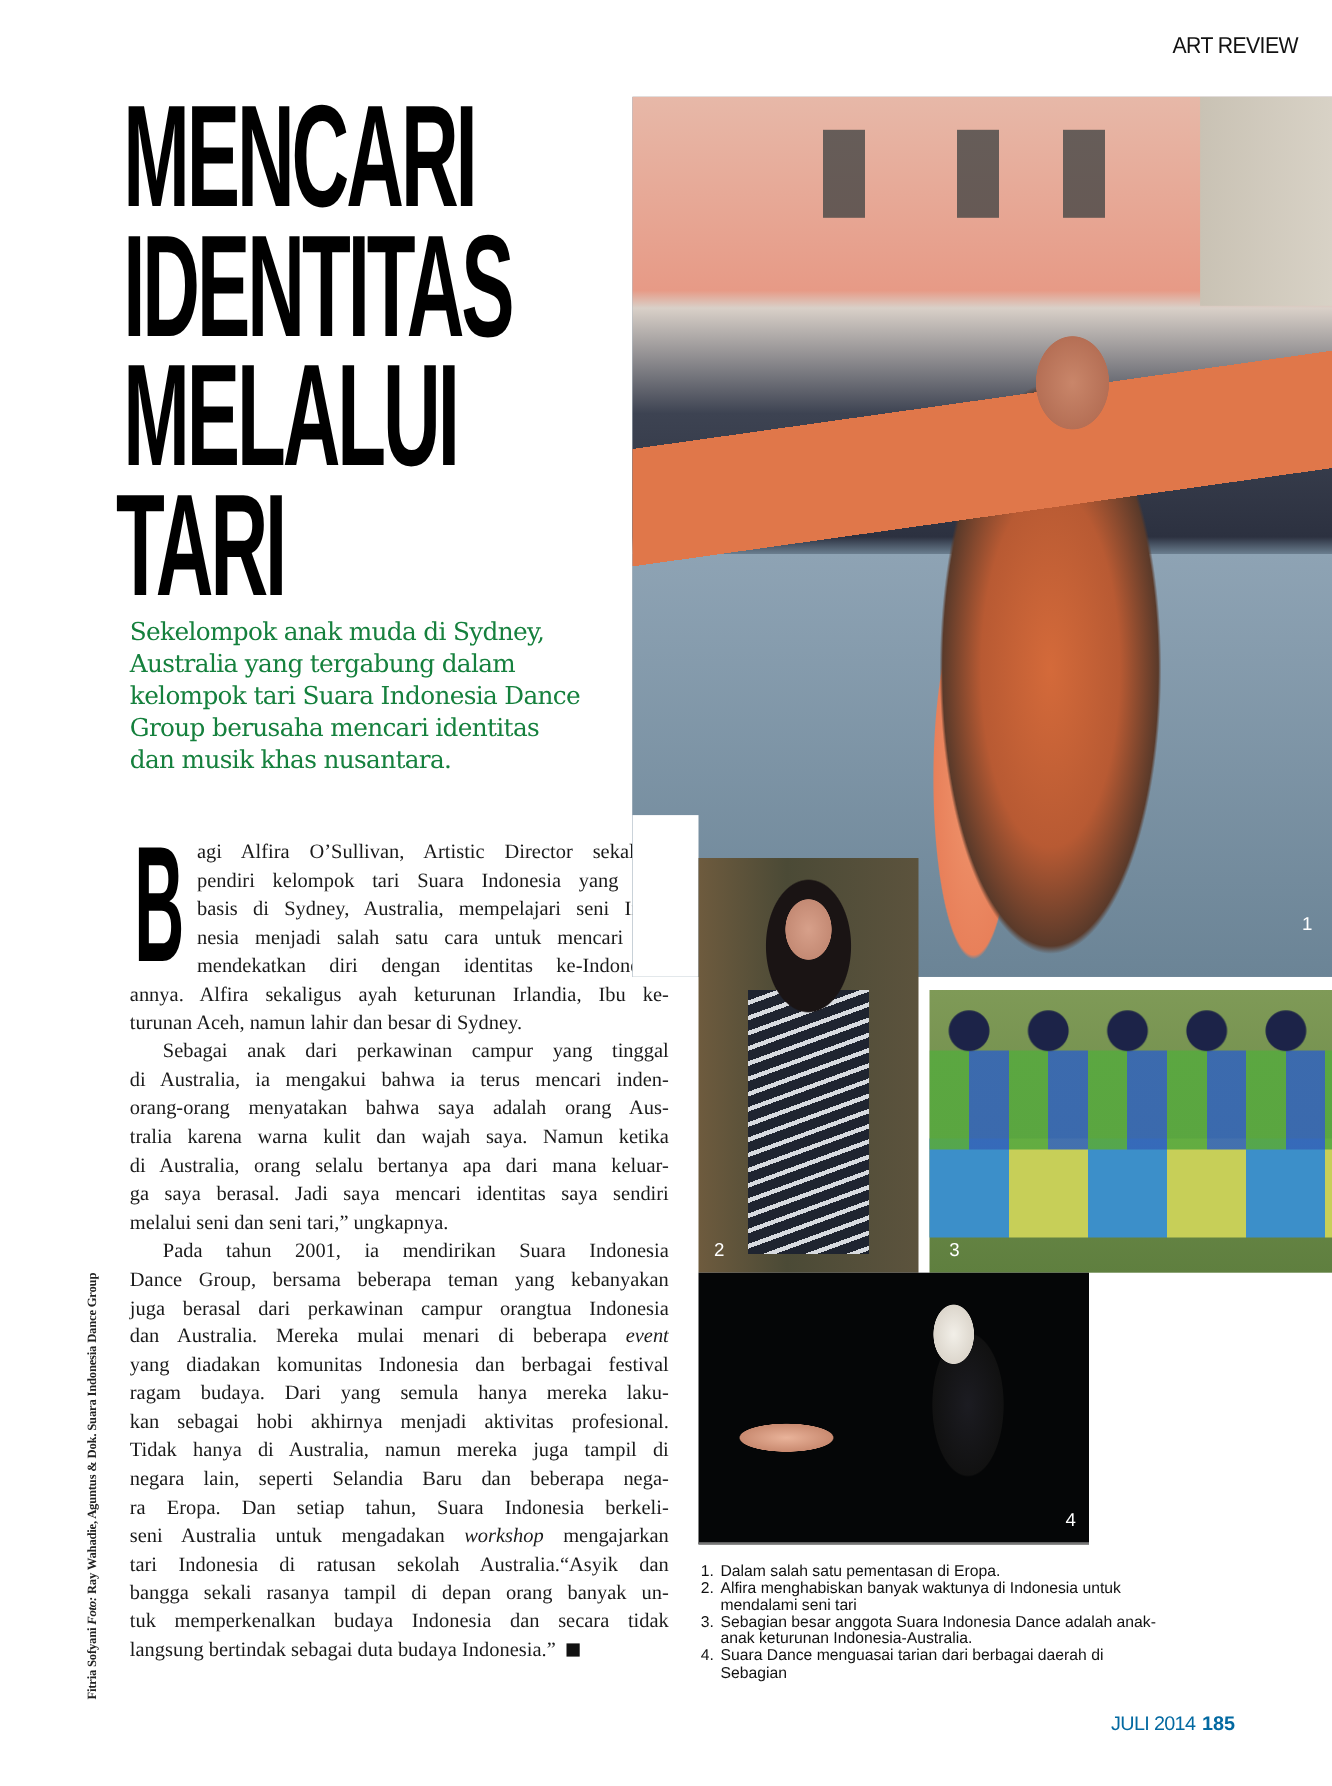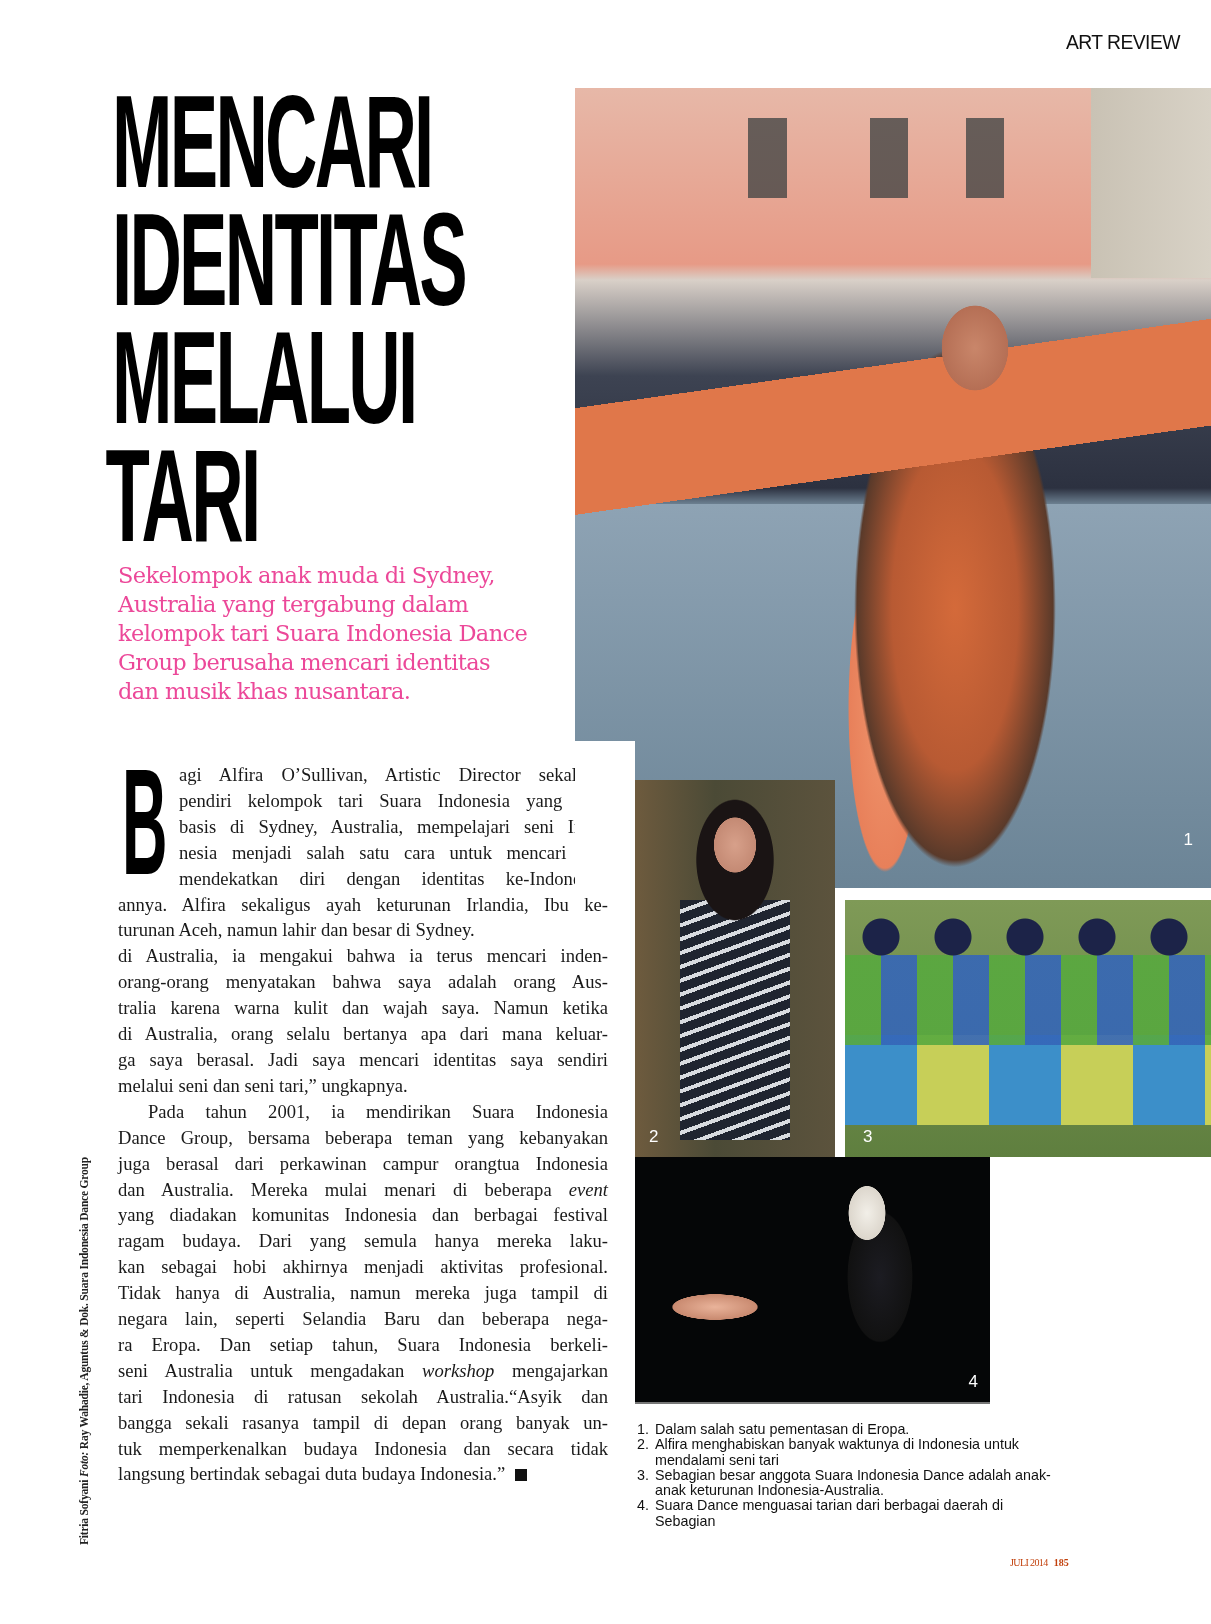--- a/index.html
+++ b/index.html
@@ -19,21 +19,21 @@
     font-size: 132px; line-height: 118px; letter-spacing: -5px;
     transform: scaleX(0.55); transform-origin: left top;
     white-space: nowrap; color: #000;
   }
   .headline span { display: block; width: 820px; }
   .headline span:nth-child(4) { margin-left: -12px; }
 
   .dek {
     position: absolute; left: 118px; top: 561px; width: 440px;
     font-family: "DejaVu Serif", serif; font-size: 22.5px; line-height: 29px;
-    letter-spacing: -0.6px; color: #ec4899;
+    letter-spacing: -0.6px; color: #15803d;
   }
   .dek .line { display: block; white-space: nowrap; }
 
   .body {
     position: absolute; left: 118px; top: 762px; width: 490px;
     font-family: "Liberation Serif", serif; font-size: 18.6px; line-height: 25.9px;
     color: #1a1a1a; text-align: justify;
   }
   .body .line { display: block; white-space: nowrap; text-align-last: justify; }
   .body .line.last { text-align-last: left; }
@@ -135,21 +135,21 @@
   .captions {
     position: absolute; left: 637px; top: 1422px; width: 420px;
     font-family: "Liberation Sans", sans-serif; font-size: 14.3px; line-height: 15.3px;
     color: #111; list-style: none;
   }
   .captions li { position: relative; padding-left: 18px; }
   .captions li .idx { position: absolute; left: 0; }
 
   .folio {
     position: absolute; top: 1557px; left: 1010px;
-    font-family: Liberation Serif, serif; font-size: 10px; color: #c2410c;
+    font-family: Liberation Sans, sans-serif; font-size: 18px; color: #0369a1;
     letter-spacing: -0.6px; white-space: nowrap;
   }
   .folio .page-num { font-weight: 700; margin-left: 6px; letter-spacing: 0; }
 </style>
 </head>
 <body>
 
 <div class="section-label">ART REVIEW</div>
 
 <h1 class="headline">
@@ -170,20 +170,21 @@
 <div class="drop-cap">B</div>
 
 <div class="body">
   <span class="line drop-indent">agi Alfira O’Sullivan, Artistic Director sekaligus</span>
   <span class="line drop-indent">pendiri kelompok tari Suara Indonesia yang ber-</span>
   <span class="line drop-indent">basis di Sydney, Australia, mempelajari seni Indo-</span>
   <span class="line drop-indent">nesia menjadi salah satu cara untuk mencari dan</span>
   <span class="line drop-indent">mendekatkan diri dengan identitas ke-Indonesia-</span>
   <span class="line">annya. Alfira sekaligus ayah keturunan Irlandia, Ibu ke-</span>
   <span class="line last">turunan Aceh, namun lahir dan besar di Sydney.</span>
+  <span class="line indent">Sebagai anak dari perkawinan campur yang tinggal</span>
   <span class="line">di Australia, ia mengakui bahwa ia terus mencari inden-</span>
   <span class="line">orang-orang menyatakan bahwa saya adalah orang Aus-</span>
   <span class="line">tralia karena warna kulit dan wajah saya. Namun ketika</span>
   <span class="line">di Australia, orang selalu bertanya apa dari mana keluar-</span>
   <span class="line">ga saya berasal. Jadi saya mencari identitas saya sendiri</span>
   <span class="line last">melalui seni dan seni tari,” ungkapnya.</span>
   <span class="line indent">Pada tahun 2001, ia mendirikan Suara Indonesia</span>
   <span class="line">Dance Group, bersama beberapa teman yang kebanyakan</span>
   <span class="line">juga berasal dari perkawinan campur orangtua Indonesia</span>
   <span class="line"><span>dan Australia. Mereka mulai menari di beberapa</span> <span class="ital">event</span></span>

